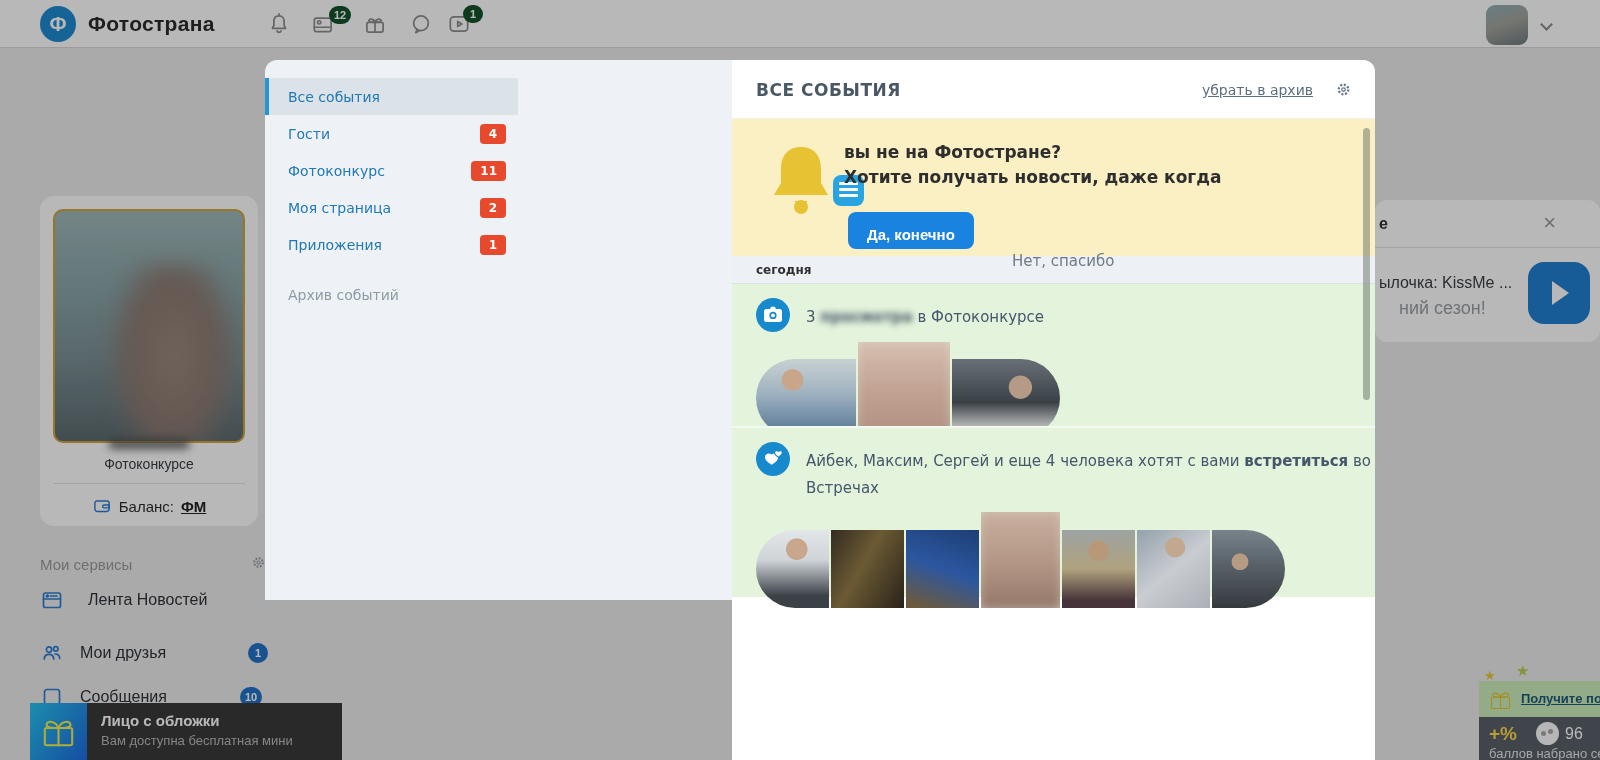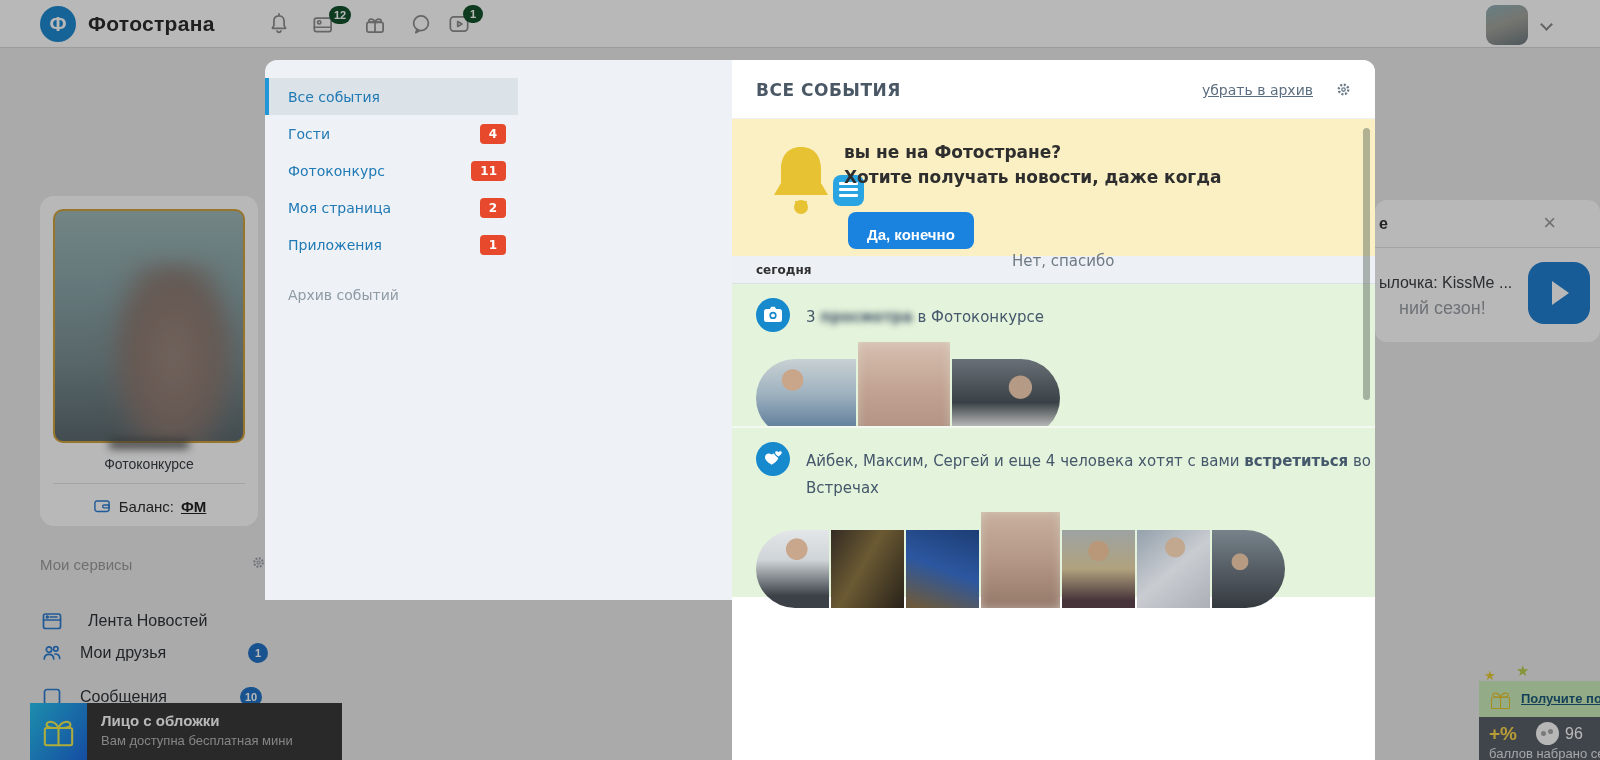--- a/index.html
+++ b/index.html
@@ -209,21 +209,21 @@
     </div>
   </div>
 
   <div class="svc-title">Мои сервисы</div>
   <div class="svc-gear">
     <svg class="gear-svg" viewBox="0 0 24 24" width="17" height="17" fill="none" stroke="#9aa0a6">
         <circle class="outer" cx="12" cy="12" r="6" stroke-width="3"></circle>
         <circle cx="12" cy="12" r="2.2" stroke-width="1.6"></circle>
       </svg>
   </div>
-  <div class="svc-item" style="top:608px;gap:24px;">
+  <div class="svc-item" style="top:587px;gap:24px;">
     <svg viewBox="0 0 24 24">
         <rect x="3.5" y="5" width="17" height="14.5" rx="2"></rect>
         <line x1="3.5" y1="11" x2="20.5" y2="11"></line>
         <circle cx="7.3" cy="8" r="0.9"></circle>
         <line x1="10.2" y1="8" x2="17" y2="8"></line>
       </svg>
     <span>Лента Новостей</span>
   </div>
   <div class="svc-item" style="top:640px;">
     <svg viewBox="0 0 24 24">

